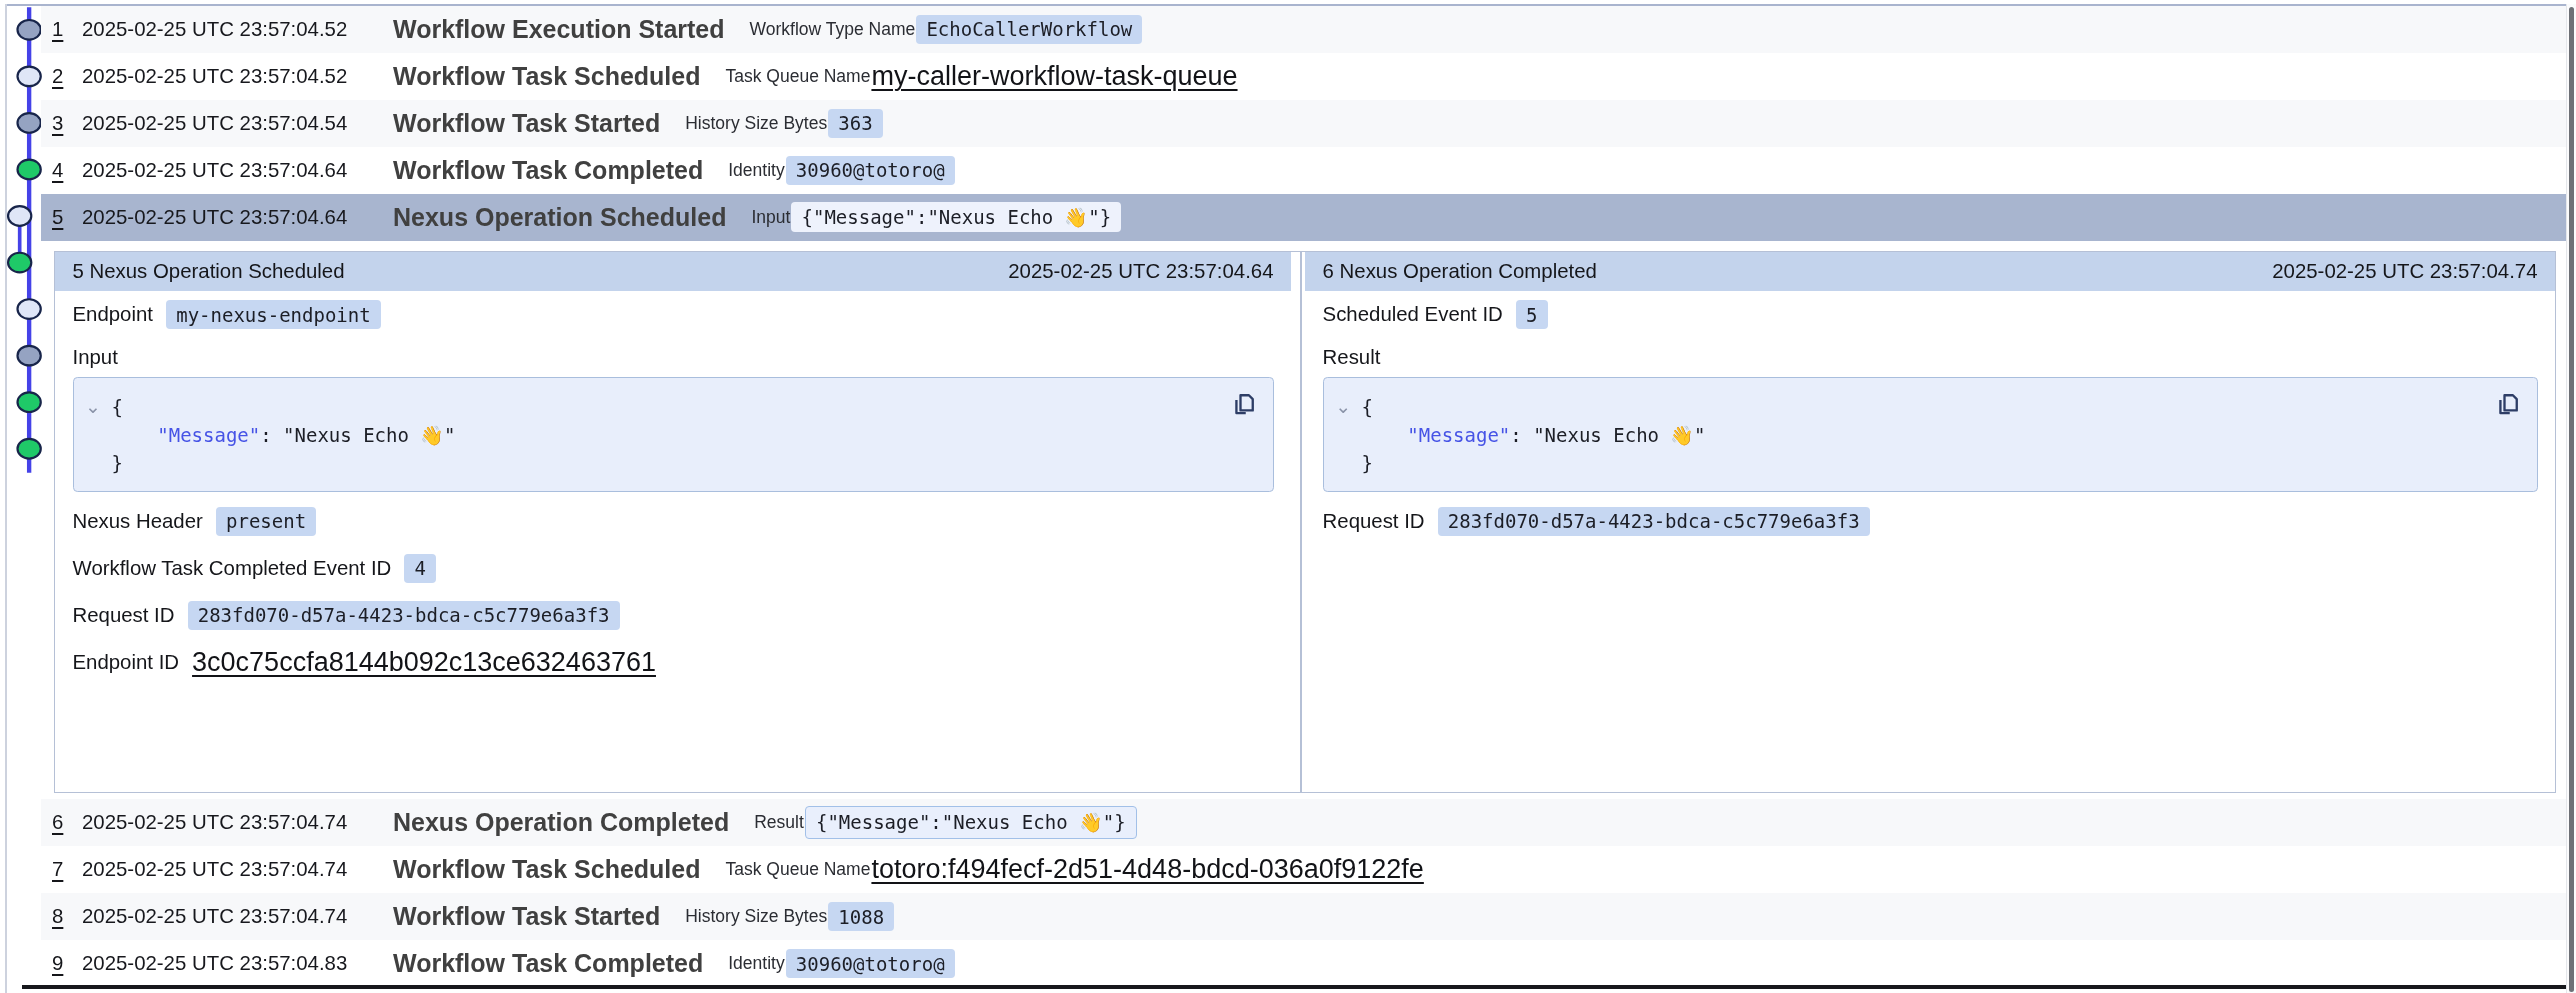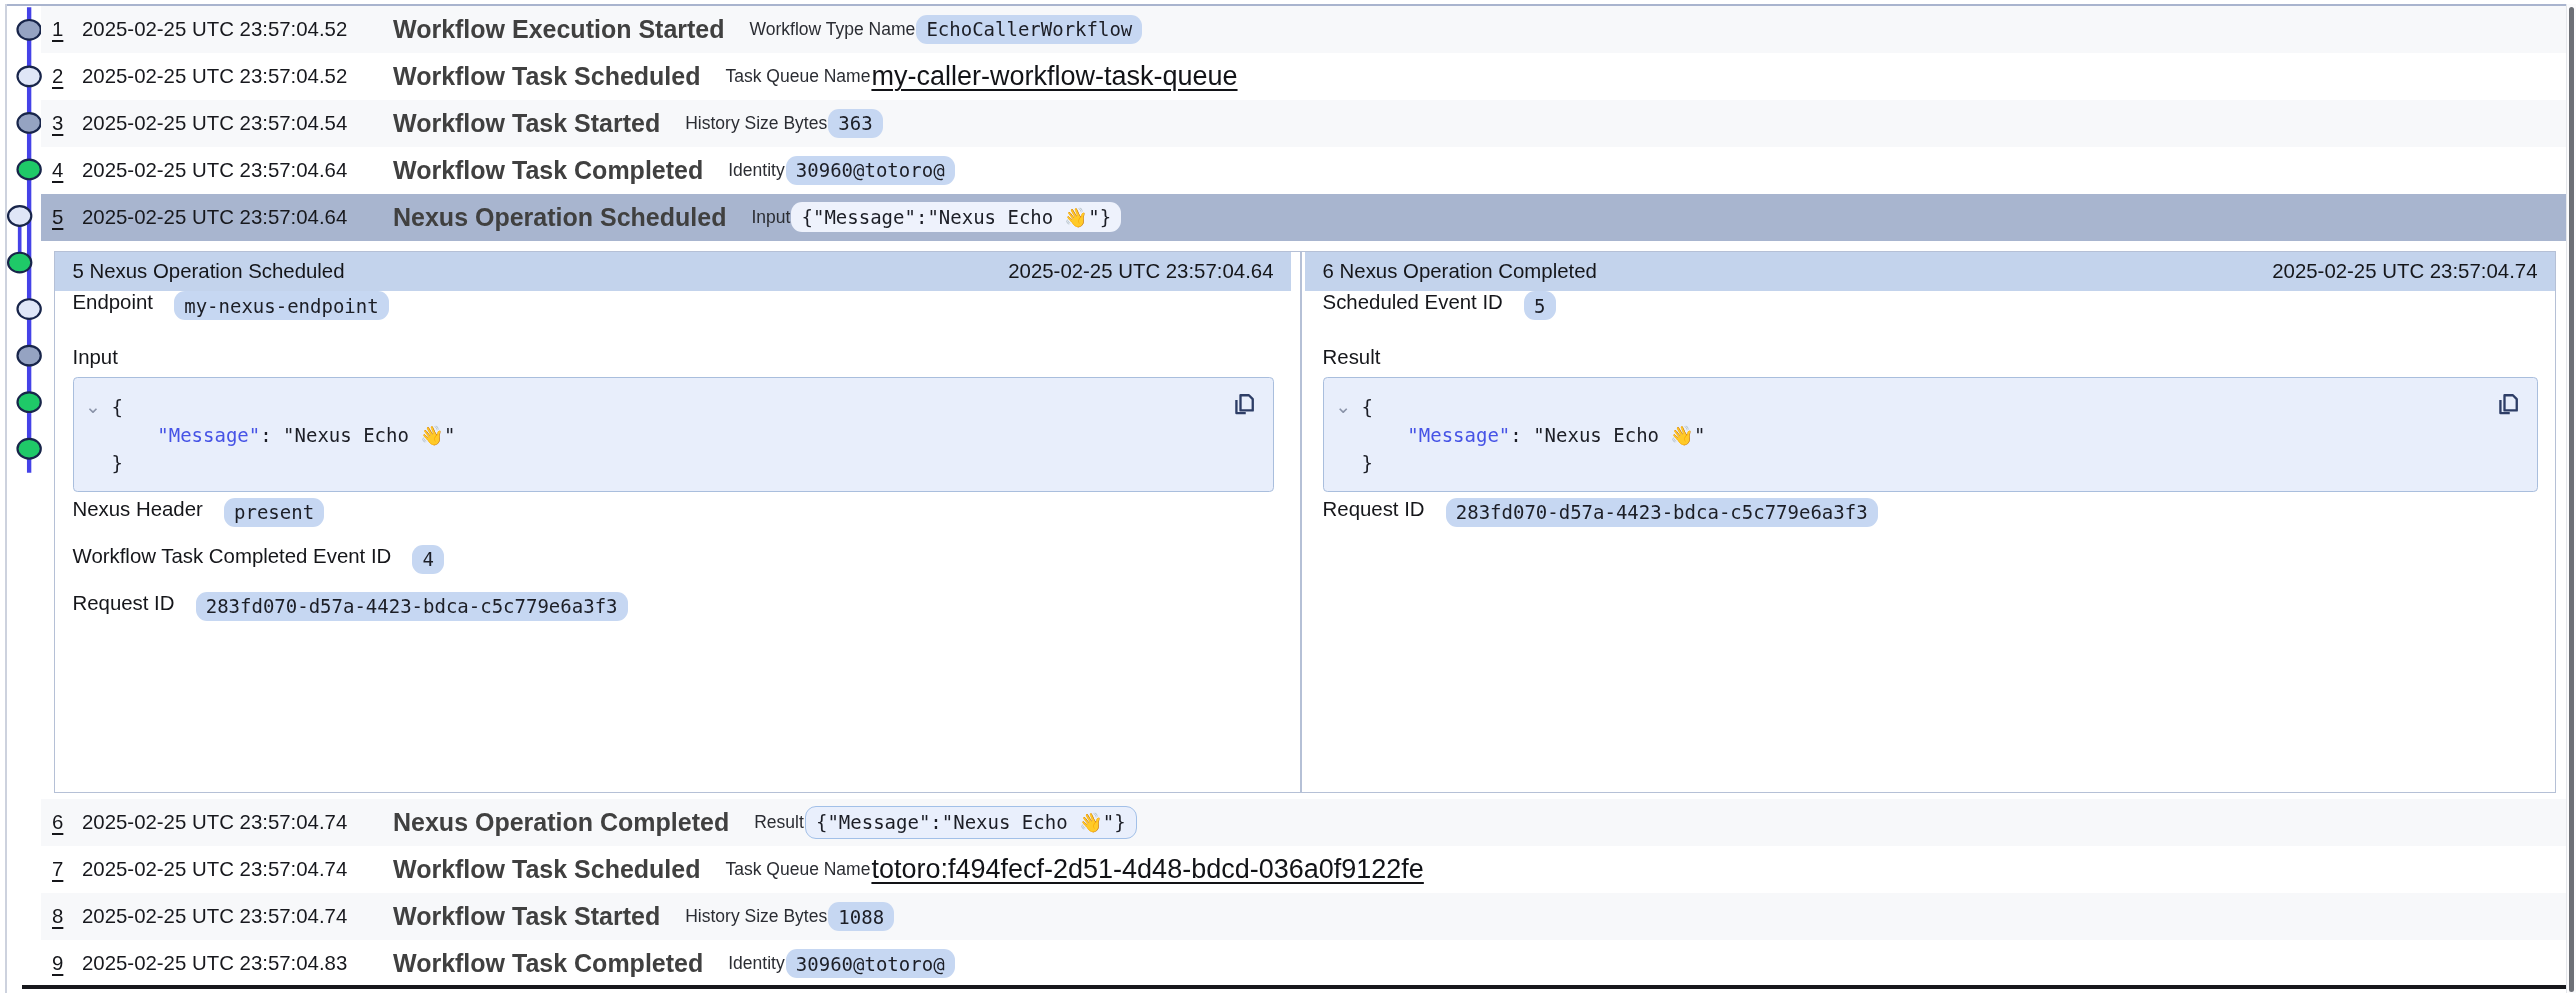--- a/index.html
+++ b/index.html
@@ -17,40 +17,40 @@
   .rows-bottom{top:799px;}
   .event-row{height:47px;display:flex;align-items:center;}
   .rows .event-row:nth-child(odd){background:#f7f8fa;}
   .rows .event-row.selected{background:#a8b5cf;}
   .event-num{margin-left:11px;width:30px;flex:none;font-size:20.4px;color:#15161a;
              text-decoration:underline;text-underline-offset:3.6px;cursor:pointer;}
   .event-time{width:311px;flex:none;font-size:20.4px;color:#17181d;}
   .event-name{font-size:25px;font-weight:700;margin-right:25px;white-space:nowrap;color:#404040;}
   .attr-label{font-size:17.5px;color:#2b2d33;margin-right:1px;white-space:nowrap;}
 
-  .badge{background:#c6d7f2;border-radius:11px;padding:3.6px 10.2px;
+  .badge{background:#c6d7f2;border-radius:4px;padding:3.6px 10.2px;
          font-family:"DejaVu Sans Mono",monospace;font-size:19px;color:#1c1e26;white-space:nowrap;}
   .badge.light{background:#eef2fc;}
   .badge.outline{background:#e9effc;border:1.5px solid #a2c0e8;}
   .value-link{font-size:27px;color:#121317;text-decoration:underline;
               text-underline-offset:3.6px;text-decoration-thickness:1.5px;white-space:nowrap;cursor:pointer;}
 
   
   .panels{position:absolute;left:54px;top:251px;width:2502px;height:542px;
           display:flex;border:1.5px solid #b5c0d6;background:#fff;box-sizing:border-box;}
   .panel{box-sizing:border-box;overflow:hidden;}
   .panel-left{width:1245px;flex:none;padding-right:9px;}
   .panel-divider{width:2.2px;background:#b5c0d6;flex:none;}
   .panel-right{flex:1;padding-left:2.9px;}
   .panel-header{height:39px;background:#c3d3ec;display:flex;align-items:center;
                 justify-content:space-between;padding:0 17.5px;cursor:pointer;}
   .panel-title{font-size:20.4px;color:#15161a;}
   .panel-time{font-size:20.4px;color:#15161a;}
   .panel-body{padding:0 17.5px;}
-  .field-row{height:47px;display:flex;align-items:flex-start;gap:8px;}
+  .field-row{height:47px;display:flex;align-items:center;}
   .field-label{font-size:20.4px;margin-right:13px;white-space:nowrap;}
   .code-field-label{height:39px;display:flex;align-items:center;font-size:20.4px;}
   .code-block{position:relative;background:#e8eefb;border:1.5px solid #a9bedd;border-radius:4.4px;
               padding:14.5px 17.5px 14.5px 38px;margin-bottom:5.8px;}
   .code-line{font-family:"DejaVu Sans Mono",monospace;font-size:19px;line-height:28px;
              white-space:pre;color:#1c1e26;}
   .json-key{color:#4653e6;}
   .code-chevron{position:absolute;left:11.6px;top:19px;font-size:19px;color:#8a93a8;line-height:1;cursor:pointer;}
   .copy-btn{position:absolute;right:14.5px;top:11.6px;width:28px;height:28px;background:none;
             border:none;padding:0;cursor:pointer;}
@@ -164,20 +164,24 @@
   <div class="field-row">
     <span class="field-label">Workflow Task Completed Event ID</span>
     <span class="field-value badge">4</span>
   </div>
 
   <div class="field-row">
     <span class="field-label">Request ID</span>
     <span class="field-value badge">283fd070-d57a-4423-bdca-c5c779e6a3f3</span>
   </div>
 
+  <div class="field-row">
+    <span class="field-label">Endpoint ID</span>
+    <span class="field-value value-link">3c0c75ccfa8144b092c13ce632463761</span>
+  </div>
 </div>
   </section>
 <div class="panel-divider"></div>
   <section class="panel panel-right">
     <header class="panel-header">
       <span class="panel-title">6 Nexus Operation Completed</span>
       <span class="panel-time">2025-02-25 UTC 23:57:04.74</span>
     </header>
     <div class="panel-body">
   <div class="field-row">

